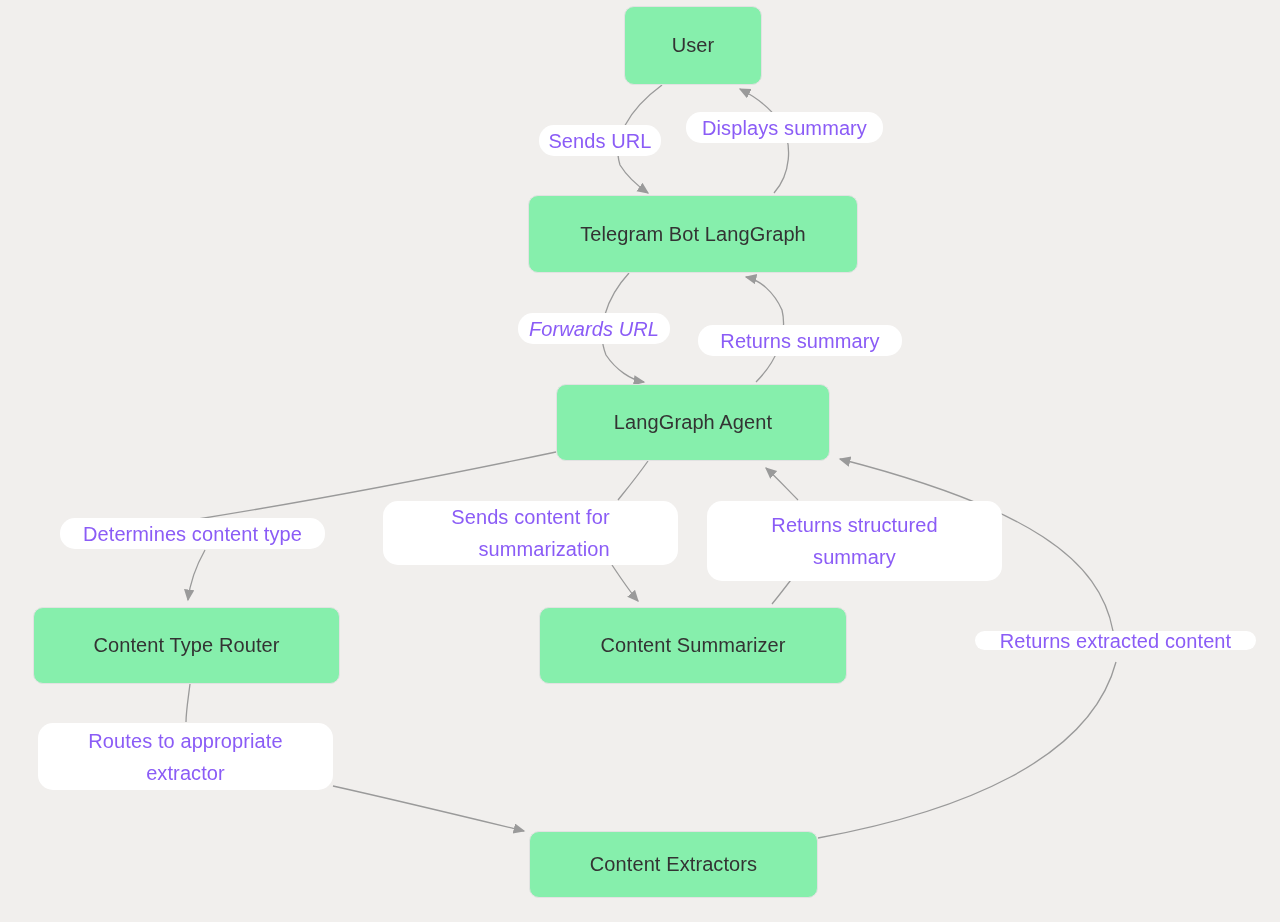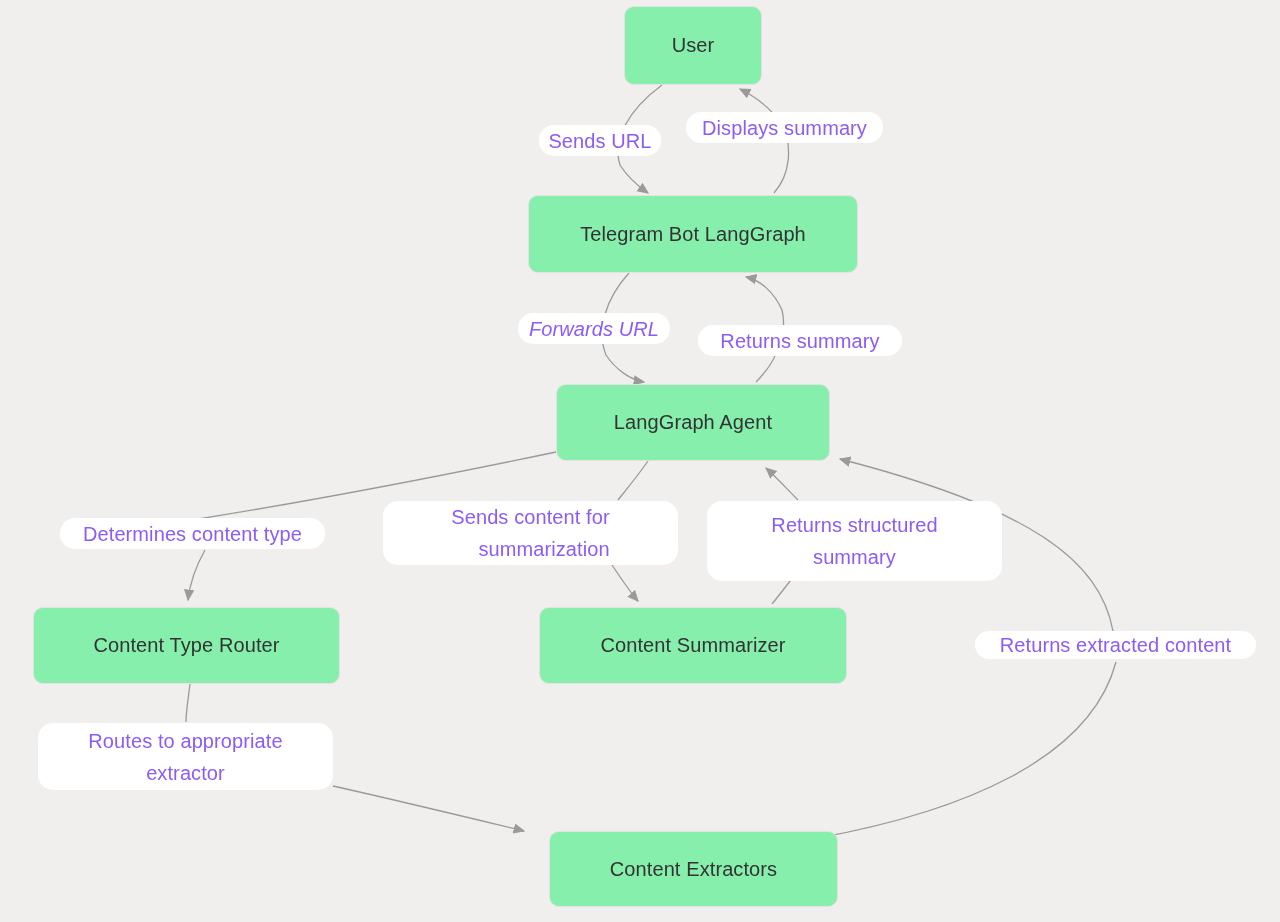--- a/index.html
+++ b/index.html
@@ -108,38 +108,38 @@
   </div>
 
   <div class="node" style="left:33px; top:607px; width:307px; height:77px;text-align:right;">
     <span>Content Type Router</span>
   </div>
 
   <div class="node" style="left:539px; top:607px; width:308px; height:77px;text-align:right;">
     <span>Content Summarizer</span>
   </div>
 
-  <div class="node" style="left:529px; top:831px; width:289px; height:76px;margin-left:20px;">
+  <div class="node" style="left:529px; top:831px; width:289px; height:67px;">
     <span>Content Extractors</span>
   </div>
 
   <div class="edge-label" style="left:539px; top:125px; width:122px; height:31px;">Sends URL</div>
 
   <div class="edge-label" style="left:686px; top:112px; width:197px; height:31px;">Displays summary</div>
 
   <div class="edge-label" style="left:518px; top:313px; width:152px; height:31px;font-style:italic;">Forwards URL</div>
 
   <div class="edge-label" style="left:698px; top:313px; width:204px; height:31px;margin-top:12px;">Returns summary</div>
 
   <div class="edge-label" style="left:54px; top:518px; width:265px; height:31px;margin-left:6px;">Determines content type</div>
 
   <div class="edge-label" style="left:383px; top:501px; width:295px; height:64px;text-align:right;">Sends content for
 summarization</div>
 
   <div class="edge-label" style="left:707px; top:501px; width:295px; height:80px;">Returns structured
 summary</div>
 
-  <div class="edge-label" style="left:975px; top:631px; width:281px; height:28px;">Returns extracted content</div>
+  <div class="edge-label" style="left:975px; top:631px; width:281px; height:19px;">Returns extracted content</div>
 
   <div class="edge-label" style="left:38px; top:723px; width:295px; height:67px;">Routes to appropriate
 extractor</div>
 
 </div>
 
 </body></html>

